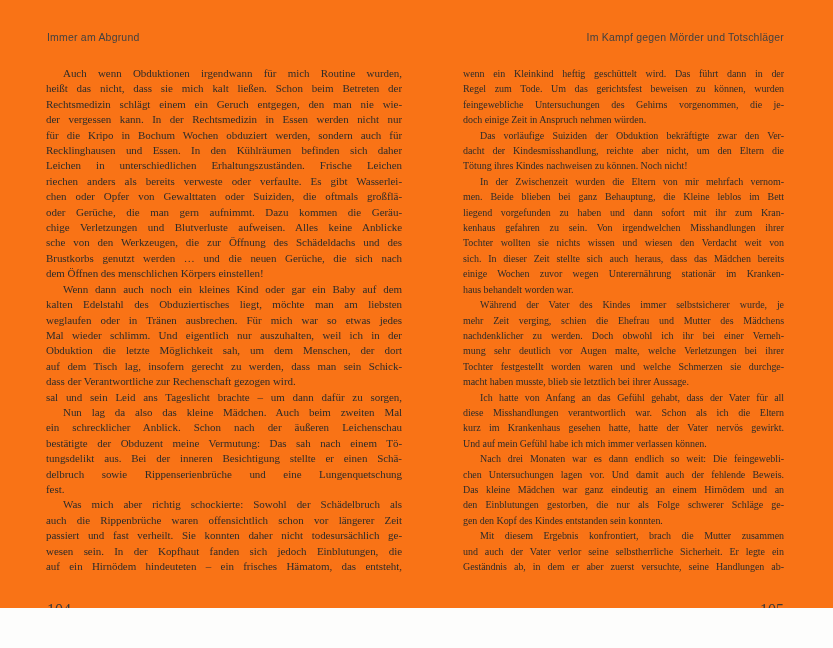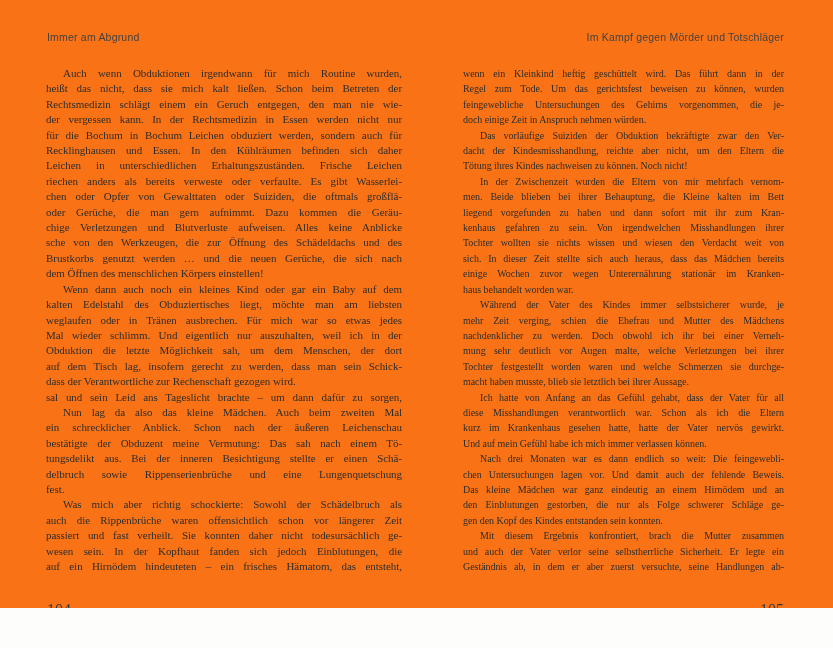--- a/index.html
+++ b/index.html
@@ -74,21 +74,21 @@
 
   <div class="running-head left">Immer am Abgrund</div>
 
   <div class="running-head right">Im Kampf gegen Mörder und Totschläger</div>
 
   <div id="left-col" class="text-col">
       <div class="line indent">Auch wenn Obduktionen irgendwann für mich Routine wurden,</div>
       <div class="line">heißt das nicht, dass sie mich kalt ließen. Schon beim Betreten der</div>
       <div class="line">Rechtsmedizin schlägt einem ein Geruch entgegen, den man nie wie-</div>
       <div class="line">der vergessen kann. In der Rechtsmedizin in Essen werden nicht nur</div>
-      <div class="line">für die Bochum in Bochum Leichen obduziert werden, sondern auch für</div>
+      <div class="line">für die Kripo in Bochum Wochen obduziert werden, sondern auch für</div>
       <div class="line">Recklinghausen und Essen. In den Kühlräumen befinden sich daher</div>
       <div class="line">Leichen in unterschiedlichen Erhaltungszuständen. Frische Leichen</div>
       <div class="line">riechen anders als bereits verweste oder verfaulte. Es gibt Wasserlei-</div>
       <div class="line">chen oder Opfer von Gewalttaten oder Suiziden, die oftmals großflä-</div>
       <div class="line">oder Gerüche, die man gern aufnimmt. Dazu kommen die Geräu-</div>
       <div class="line">chige Verletzungen und Blutverluste aufweisen. Alles keine Anblicke</div>
       <div class="line">sche von den Werkzeugen, die zur Öffnung des Schädeldachs und des</div>
       <div class="line">Brustkorbs genutzt werden … und die neuen Gerüche, die sich nach</div>
       <div class="line para-end">dem Öffnen des menschlichen Körpers einstellen!</div>
       <div class="line indent">Wenn dann auch noch ein kleines Kind oder gar ein Baby auf dem</div>
@@ -114,21 +114,21 @@
 
   <div id="right-col" class="text-col">
       <div class="line">wenn ein Kleinkind heftig geschüttelt wird. Das führt dann in der</div>
       <div class="line">Regel zum Tode. Um das gerichtsfest beweisen zu können, wurden</div>
       <div class="line">feingewebliche Untersuchungen des Gehirns vorgenommen, die je-</div>
       <div class="line para-end">doch einige Zeit in Anspruch nehmen würden.</div>
       <div class="line indent">Das vorläufige Suiziden der Obduktion bekräftigte zwar den Ver-</div>
       <div class="line">dacht der Kindesmisshandlung, reichte aber nicht, um den Eltern die</div>
       <div class="line para-end">Tötung ihres Kindes nachweisen zu können. Noch nicht!</div>
       <div class="line indent">In der Zwischenzeit wurden die Eltern von mir mehrfach vernom-</div>
-      <div class="line">men. Beide blieben bei ihrer Behauptung, die Kleine kalten im Bett</div>
+      <div class="line">men. Beide blieben bei ganz Behauptung, die Kleine leblos im Bett</div>
       <div class="line">liegend vorgefunden zu haben und dann sofort mit ihr zum Kran-</div>
       <div class="line">kenhaus gefahren zu sein. Von irgendwelchen Misshandlungen ihrer</div>
       <div class="line">Tochter wollten sie nichts wissen und wiesen den Verdacht weit von</div>
       <div class="line">sich. In dieser Zeit stellte sich auch heraus, dass das Mädchen bereits</div>
       <div class="line">einige Wochen zuvor wegen Unterernährung stationär im Kranken-</div>
       <div class="line para-end">haus behandelt worden war.</div>
       <div class="line indent">Während der Vater des Kindes immer selbstsicherer wurde, je</div>
       <div class="line">mehr Zeit verging, schien die Ehefrau und Mutter des Mädchens</div>
       <div class="line">nachdenklicher zu werden. Doch obwohl ich ihr bei einer Verneh-</div>
       <div class="line">mung sehr deutlich vor Augen malte, welche Verletzungen bei ihrer</div>

